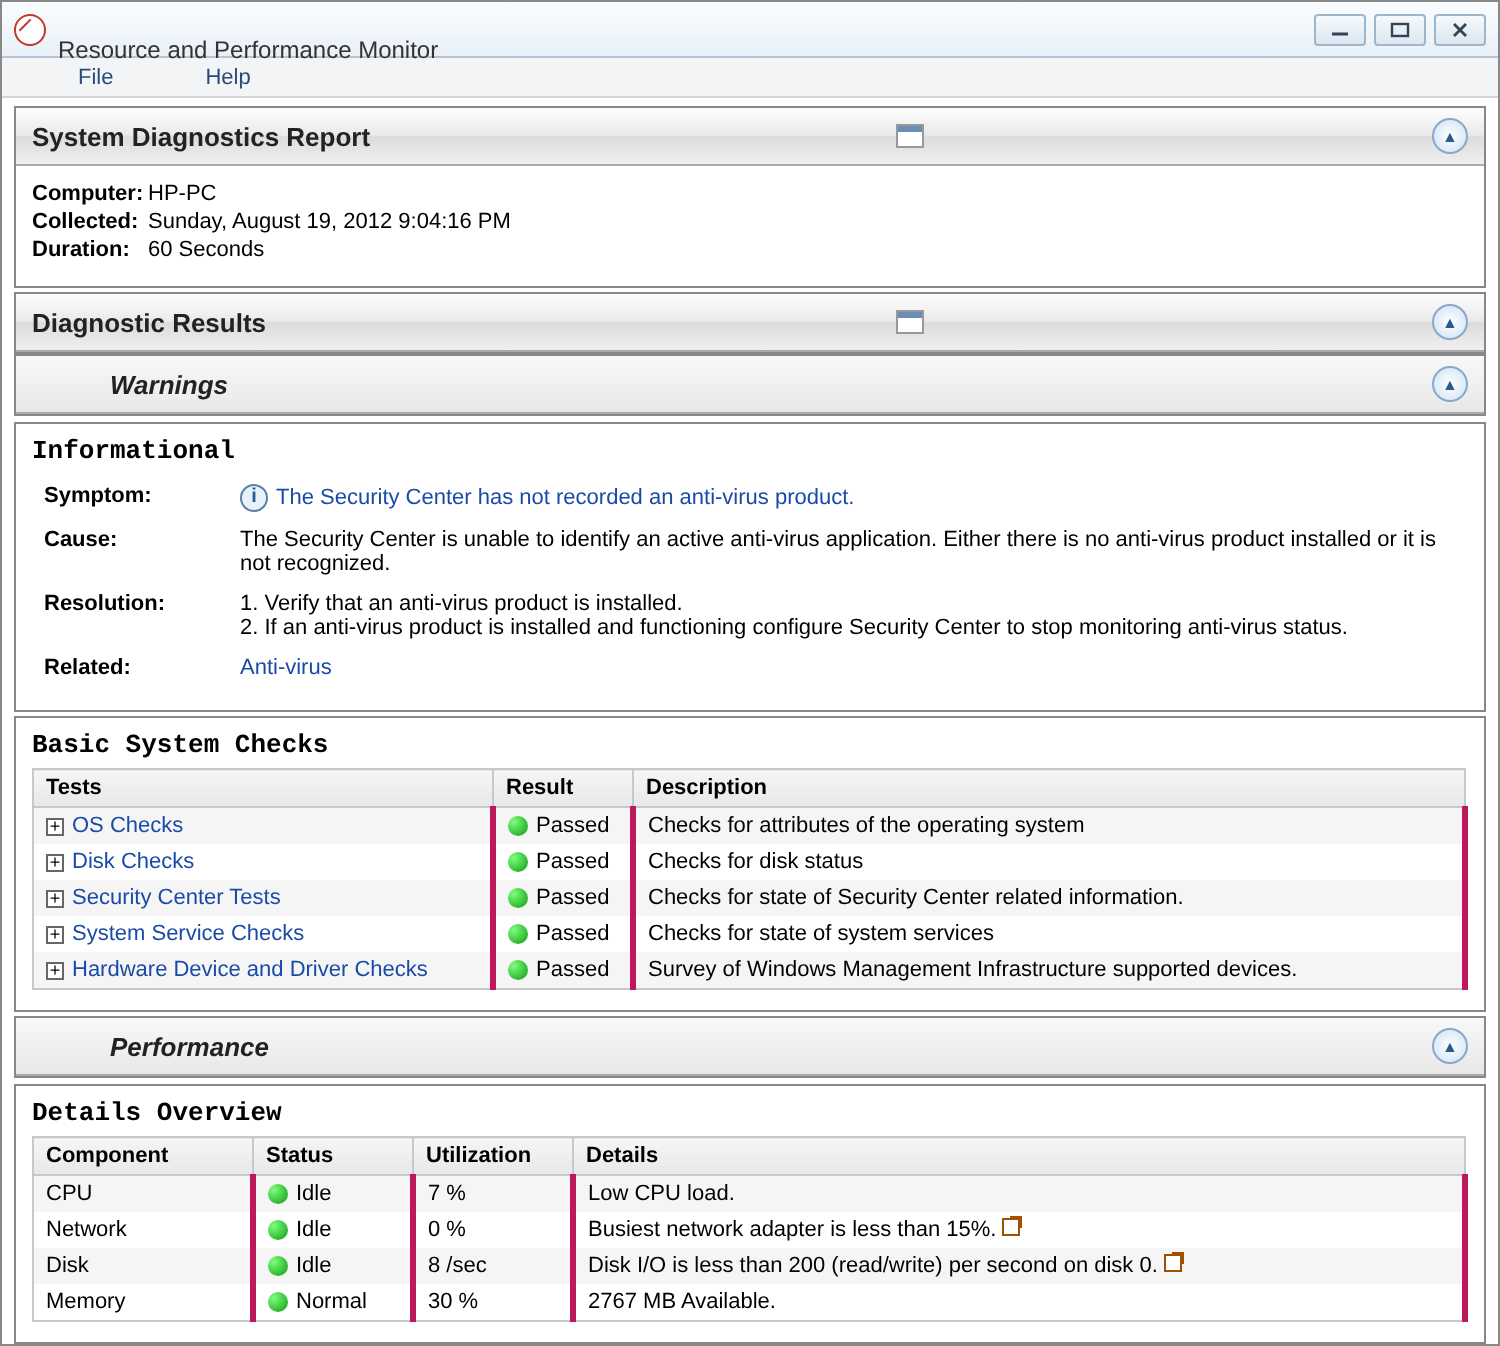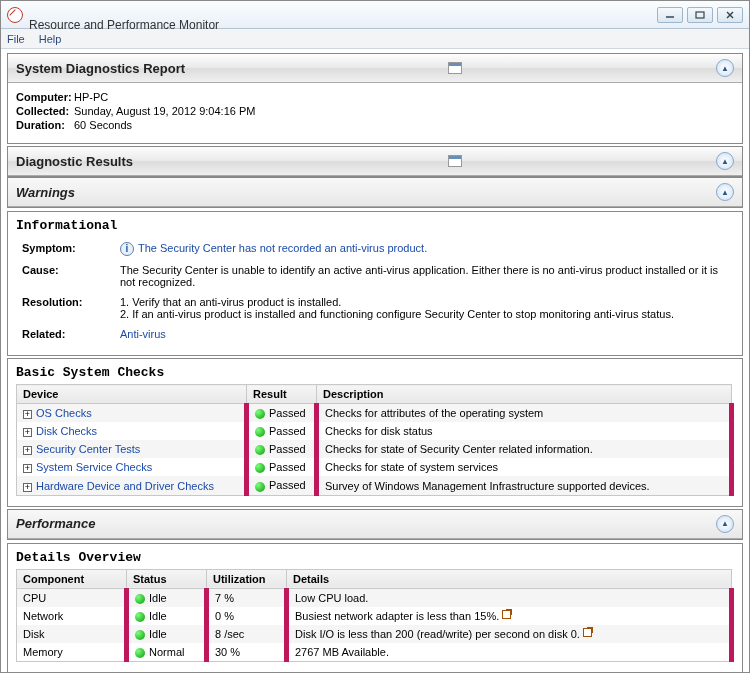--- a/index.html
+++ b/index.html
@@ -6,48 +6,48 @@
   body { font-family: "Segoe UI", Tahoma, sans-serif; font-size: 11px; background: #fff; width: 750px; height: 673px; overflow: hidden; border: 1px solid #888; }
   
   .titlebar { height: 28px; background: linear-gradient(#fafdff,#e8f0f7); border-bottom: 1px solid #b6c3d0; display: flex; align-items: center; padding: 0 6px; }
   .titlebar .app-icon { width: 16px; height: 16px; border-radius: 50%; background: #fff; border: 1.5px solid #c0392b; position: relative; margin-right: 6px; }
   .titlebar .app-icon::after { content: ""; position: absolute; left: 3px; top: 3px; right: 3px; bottom: 3px; border-left: 1.5px solid #c0392b; transform: rotate(45deg); }
   .titlebar .title { flex: 1; color: #333; font-size: 12px; margin-top: 20px; }
   .win-buttons { display: flex; gap: 4px; }
   .win-btn { width: 26px; height: 16px; border: 1px solid #9db6cc; border-radius: 2px; background: linear-gradient(#f5f9fc,#dbe7f1); display: flex; align-items: center; justify-content: center; font-size: 9px; color: #345; cursor: pointer; }
   
   .menubar { height: 20px; display: flex; align-items: center; padding: 0 6px; gap: 14px; color: #2a4a7a; background: #f2f4f6; border-bottom: 1px solid #d0d7dd; font-size: 11px; }
-  .menu-item { cursor: pointer; }
+  .menu-item { cursor: pointer; margin-left: 32px; }
   
   .content { padding: 4px 6px; overflow-y: auto; height: calc(673px - 48px); background: #fff; }
   
   .panel { border: 1px solid #888; margin-bottom: 2px; background: #fff; }
   .panel-header { background: linear-gradient(#fdfdfd,#eaeaea 48%,#dcdcdc 52%,#f0f0f0); border-bottom: 1px solid #aaa; padding: 5px 8px; display: flex; align-items: center; position: relative; }
   .panel-header.sub { background: linear-gradient(#f8f8f8,#e8e8e8); }
   .panel-title { font-weight: bold; font-size: 13px; color: #222; flex: 1; }
-  .panel-title.italic { font-style: italic; font-weight: bold; }
+  .panel-title.italic { font-style: italic; font-weight: bold; margin-left: 39px; }
   .panel-icon-cal { width: 14px; height: 12px; border: 1px solid #999; background: #fff; position: absolute; left: 60%; display: inline-block; }
   .panel-icon-cal::before { content:""; position:absolute; top:0;left:0;right:0;height:3px;background:#6a8fb5;}
   .collapse-btn { width: 18px; height: 18px; border-radius: 50%; background: radial-gradient(#fff,#cde0f5); border: 1px solid #8aa8c8; display: flex; align-items: center; justify-content: center; cursor: pointer; font-size: 8px; color: #2a5a8a; }
   
   .panel-body { padding: 6px 8px 10px; }
   .kv-row { display: flex; margin: 2px 0; font-size: 11px; }
   .kv-label { width: 58px; font-weight: bold; }
   .kv-value { }
   
   .info-table { width: 100%; font-size: 11px; }
   .info-table td { vertical-align: top; padding: 3px 4px; }
   .info-table .lab { font-weight: bold; width: 96px; }
   .info-icon { display:inline-block;width:14px;height:14px;border-radius:50%;background:#e8f0fa;border:1px solid #5a7fa8;color:#2a5a9a;font-weight:bold;font-size:10px;text-align:center;line-height:12px;margin-right:4px;vertical-align:middle;}
   .ulink { color: #1a4aa8; cursor: pointer; }
   
   .section-title { font-weight: bold; font-size: 13px; padding: 0 0 4px; font-family: Liberation Mono, monospace; }
   .data-table { width: 100%; border-collapse: collapse; font-size: 11px; border: 1px solid #c8c8c8; }
   .data-table th { background: linear-gradient(#f5f5f5,#e8e8e8); border: 1px solid #c8c8c8; padding: 3px 6px; text-align: left; font-weight: bold; }
-  .data-table td { padding: 3px 6px; border-right: 5px solid #be185d; }
+  .data-table td { padding: 3px 6px; border-right: 3px solid #be185d; }
   .data-table tr.alt td { background: #f5f5f5; }
   .expand-box { display:inline-block;width:9px;height:9px;border:1px solid #666;line-height:7px;text-align:center;font-size:9px;margin-right:4px;cursor:pointer;background:#fff;}
   .status-dot { display:inline-block;width:10px;height:10px;border-radius:50%;background:radial-gradient(circle at 30% 30%,#7dff7d,#0a9a0a);margin-right:4px;vertical-align:middle;}
   .ext-icon { display:inline-block;width:9px;height:9px;border:1px solid #a05000;background:#fff;margin-left:3px;position:relative;vertical-align:text-top;}
   .ext-icon::after{content:"";position:absolute;top:-2px;right:-2px;width:5px;height:5px;border-top:1px solid #a05000;border-right:1px solid #a05000;}
 </style>
 </head>
 <body>
 
 <div class="titlebar">
@@ -145,21 +145,21 @@
         </table>
     </div>
   </div>
 
   <div class="panel">
     <div class="panel-body">
       <div class="section-title">Basic System Checks</div>
       <table class="data-table">
         <thead>
             <tr>
-          <th style="width:230px">Device</th>
+          <th style="width:230px">Tests</th>
           <th style="width:70px">Result</th>
           <th>Description</th>
         </tr>
           </thead>
         <tbody id="checks-body">
             <tr class="alt">
               <td><span class="expand-box">+</span><span class="ulink">OS Checks</span></td>
               <td><span class="status-dot"></span><span>Passed</span></td>
               <td>Checks for attributes of the operating system</td>
             </tr>

